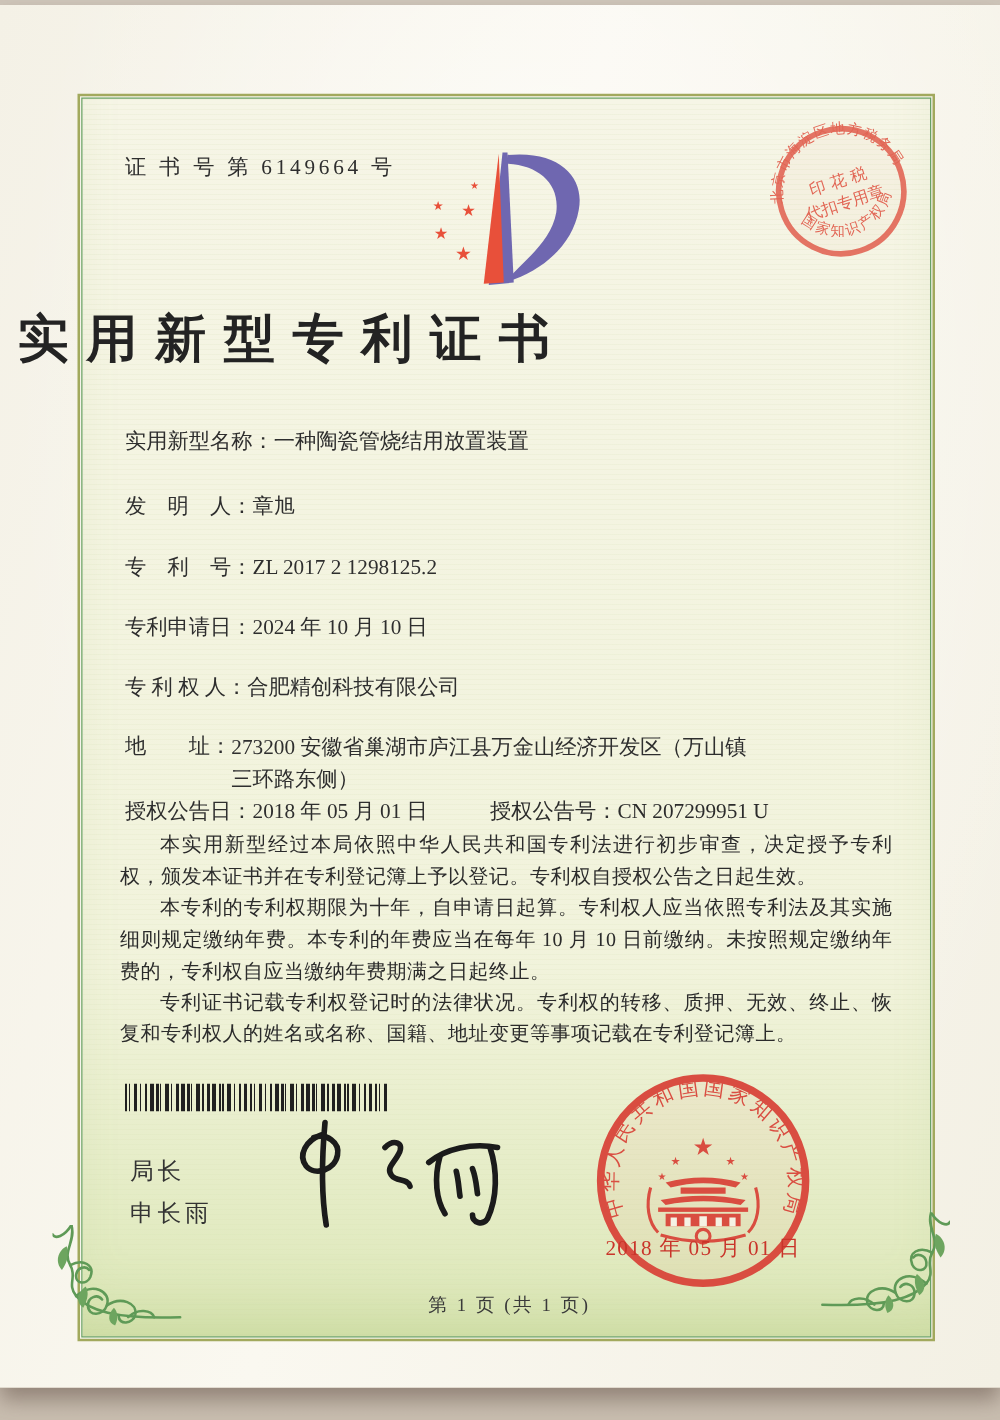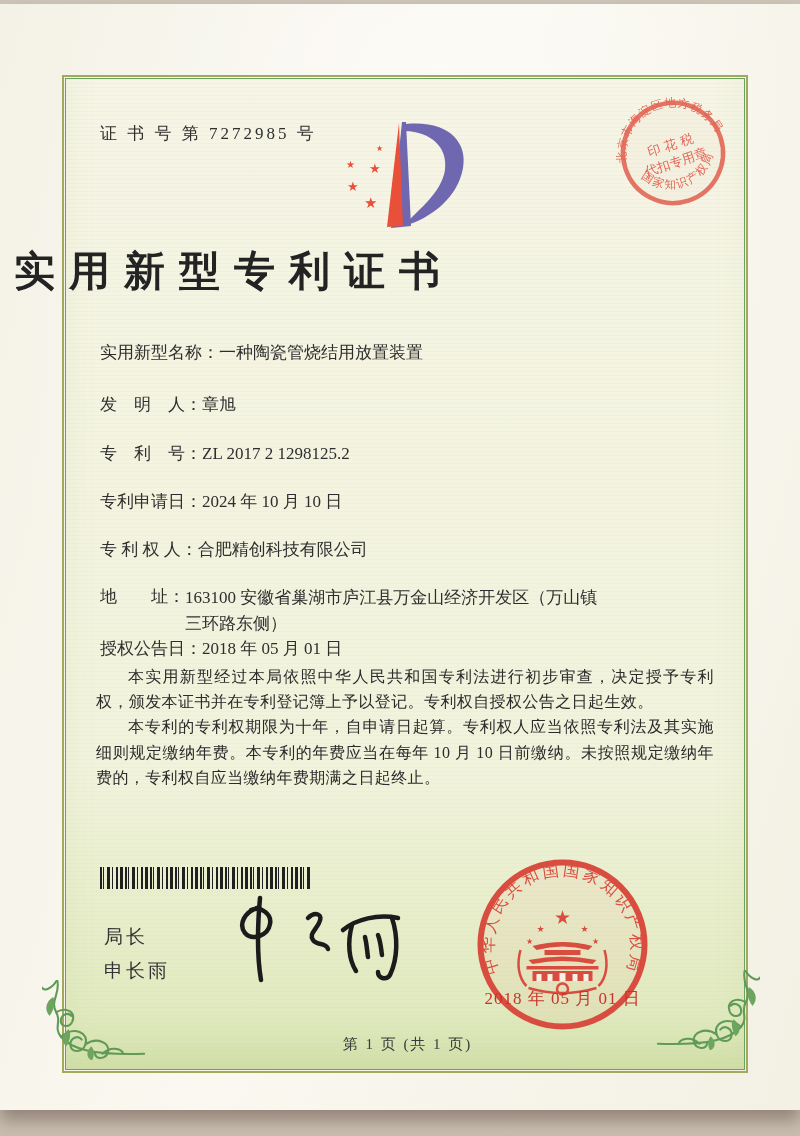--- a/index.html
+++ b/index.html
@@ -114,21 +114,21 @@
       <path d="M64,78 C72,70 84,72 86,78"></path>
       <path d="M16,0 C10,10 2,12 0,8"></path>
     </g>
     <g fill="#6da55f">
       <path d="M12,18 C4,22 2,32 8,38 C13,31 14,24 12,18 Z"></path>
       <path d="M28,52 C20,58 20,66 26,70 C30,63 31,56 28,52 Z"></path>
       <path d="M52,70 C46,76 47,83 53,85 C56,79 55,73 52,70 Z"></path>
     </g>
   </svg>
 
-  <div class="cert-no">证 书 号 第 7272985 号</div>
+  <div class="cert-no">证 书 号 第 6149664 号</div>
 
   <svg class="logo" viewBox="0 0 132 112">
     <path d="M70,4 C112,0 132,22 127,48 C122,77 96,98 68,106 C82,89 105,74 109,50 C112,27 95,12 69,11 Z" fill="#6f67b0"></path>
     <polygon points="66,2 55,108 75,106 70,2" fill="#6f67b0"></polygon>
     <polygon points="63,3 51,107 67,106" fill="#e8503a"></polygon>
     <g fill="#e8503a" font-size="9">
       <text x="40" y="31" font-size="8">★</text>
       <text x="10" y="48" font-size="10">★</text>
       <text x="33" y="53" font-size="13">★</text>
       <text x="11" y="71" font-size="13">★</text>
@@ -147,29 +147,33 @@
   <div class="frow" style="top:438px">
     <span class="flabel">专　利　号：</span><span class="fvalue">ZL 2017 2 1298125.2</span>
   </div>
   <div class="frow" style="top:486px">
     <span class="flabel">专利申请日：</span><span class="fvalue">2024 年 10 月 10 日</span>
   </div>
   <div class="frow" style="top:534px">
     <span class="flabel">专 利 权 人：</span><span class="fvalue">合肥精创科技有限公司</span>
   </div>
   <div class="frow addr" style="top:581px">
-    <span class="flabel" style="vertical-align:top;">地　　址：</span><span class="fvalue">163100 安徽省巢湖市庐江县万金山经济开发区（万山镇三环路东侧）</span>
+    <span class="flabel" style="vertical-align:top;">地　　址：</span><span class="fvalue">273200 安徽省巢湖市庐江县万金山经济开发区（万山镇三环路东侧）</span>
   </div>
   <div class="frow" style="top:633px">
     <span class="flabel">授权公告日：</span><span class="fvalue">2018 年 05 月 01 日</span>
+  </div>
+  <div class="grant-no" style="top:633px">
+    <span class="flabel">授权公告号：</span><span class="fvalue">CN 207299951 U</span>
   </div>
 
   <div class="bodytext">
     <p>本实用新型经过本局依照中华人民共和国专利法进行初步审查，决定授予专利权，颁发本证书并在专利登记簿上予以登记。专利权自授权公告之日起生效。</p>
     <p>本专利的专利权期限为十年，自申请日起算。专利权人应当依照专利法及其实施细则规定缴纳年费。本专利的年费应当在每年 10 月 10 日前缴纳。未按照规定缴纳年费的，专利权自应当缴纳年费期满之日起终止。</p>
+    <p>专利证书记载专利权登记时的法律状况。专利权的转移、质押、无效、终止、恢复和专利权人的姓名或名称、国籍、地址变更等事项记载在专利登记簿上。</p>
   </div>
 
   <div class="barcode"></div>
 
   <div class="director" style="top:920px">局长</div>
   <div class="director" style="top:954px">申长雨</div>
 
   <svg class="sig" viewBox="0 0 215 98">
     <g fill="none" stroke="#1b1b1b" stroke-width="4.5" stroke-linecap="round">
       <path d="M52,18 C40,22 33,34 40,43 C47,51 63,46 65,34 C67,24 56,16 46,20"></path>

